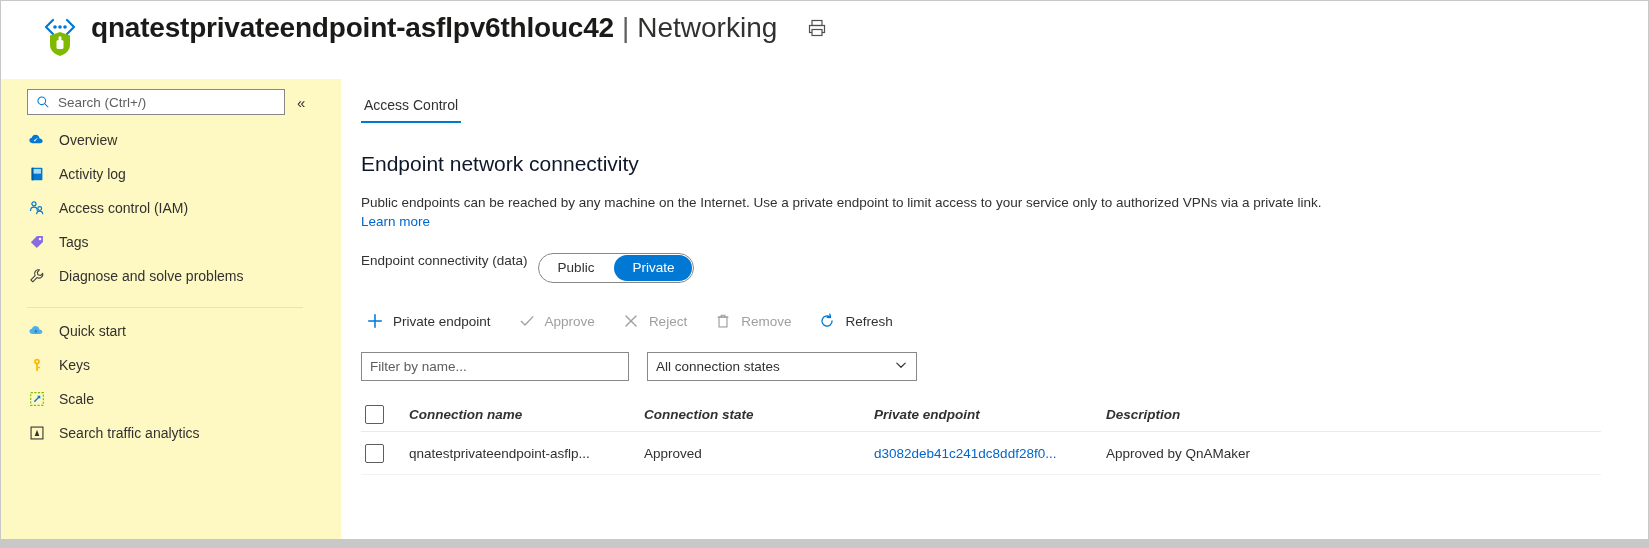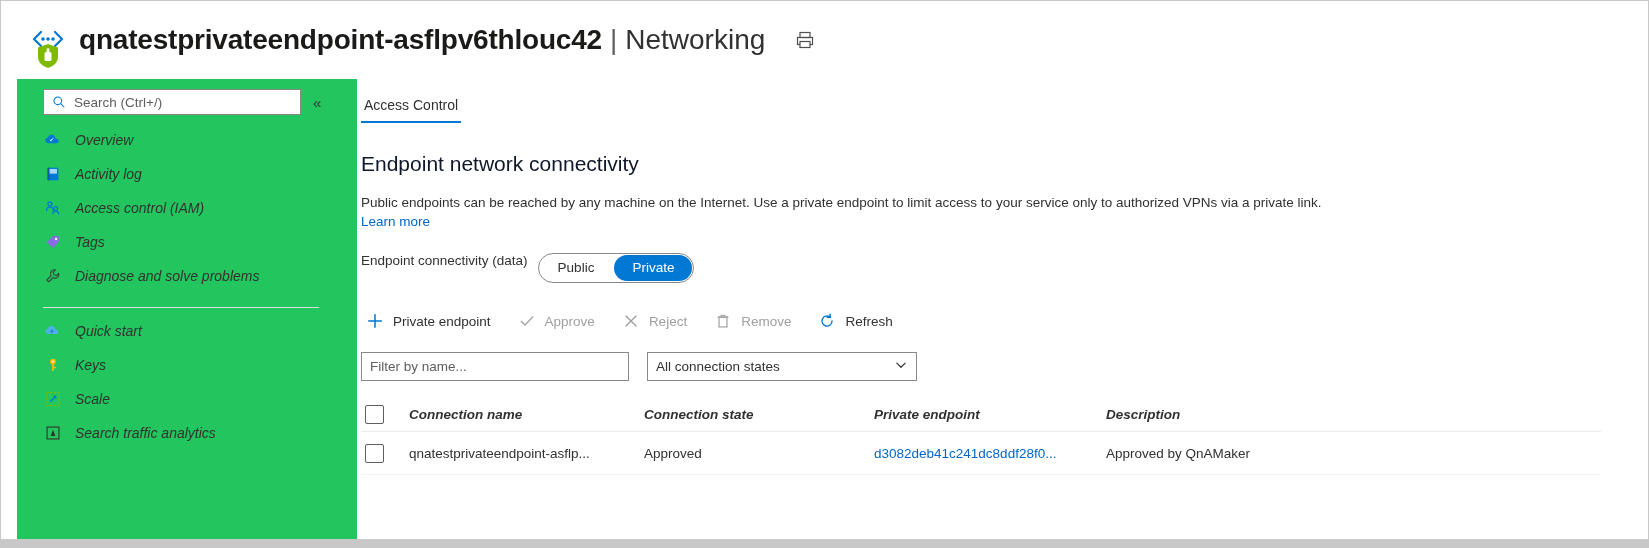--- a/index.html
+++ b/index.html
@@ -18,25 +18,25 @@
     height: 548px;
     background: #ffffff;
     border: 1px solid #c8c8c8;
     box-sizing: border-box;
     overflow: hidden;
   }
 
   
   .header {
     position: absolute;
-    left: 0; top: 12px;
+    left: 0; top: 0;
     width: 100%;
     height: 78px;
     box-sizing: border-box;
-    padding: 10px 0 0 26px;
+    padding: 10px 0 0 38px;
   }
   .header-row {
     display: flex;
     align-items: flex-start;
   }
   .svc-icon {
     width: 42px;
     height: 44px;
     margin-right: 10px;
     flex: 0 0 auto;
@@ -78,27 +78,27 @@
   .svc-sub {
     font-size: 12.5px;
     color: #605e5c;
     margin-top: 3px;
     margin-left: 2px;
   }
 
   
   .sidebar {
     position: absolute;
-    left: 16px;
+    left: 0;
     top: 78px;
     width: 340px;
     height: 470px;
     box-sizing: border-box;
     padding: 6px 0 1px 0;
-    background: #22c55e;
+    background: #fef9c3;
   }
   .search-row {
     display: flex;
     align-items: center;
     padding: 4px 0 0 26px;
   }
   .search-box {
     position: relative;
     width: 258px;
     height: 26px;
@@ -121,21 +121,21 @@
   .search-box input::placeholder { color: #605e5c; opacity: 1; }
   .collapse-btn {
     margin-left: 12px;
     font-size: 15px;
     color: #323130;
     cursor: pointer;
     line-height: 1;
     user-select: none;
   }
 
-  .nav-list { margin-top: 8px; font-style: italic; }
+  .nav-list { margin-top: 8px; }
   .nav-item {
     display: flex;
     align-items: center;
     height: 34px;
     padding-left: 26px;
     cursor: pointer;
     font-size: 14px;
     color: #323130;
   }
   .nav-ico {

